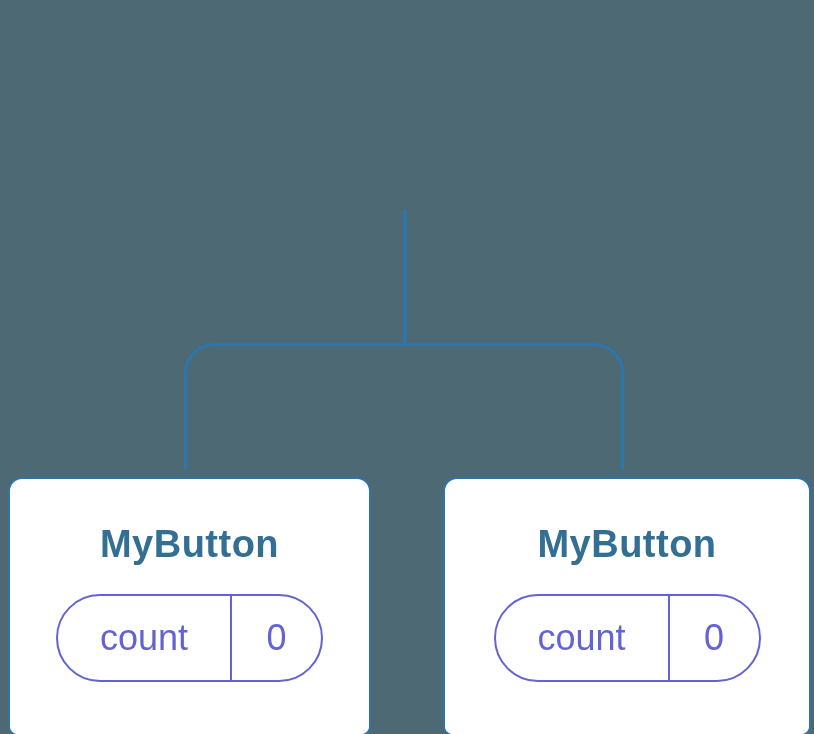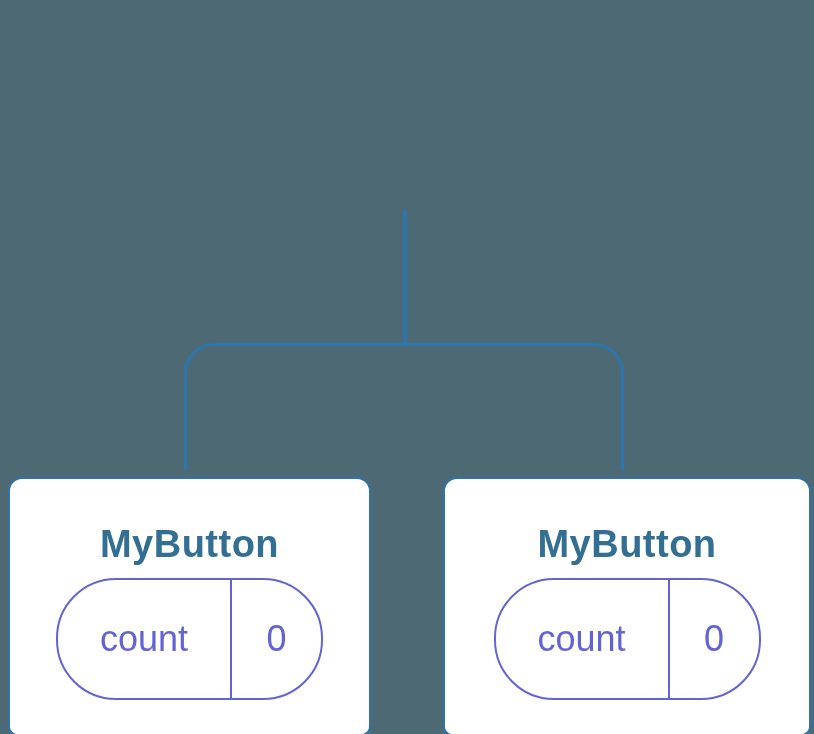--- a/index.html
+++ b/index.html
@@ -56,22 +56,22 @@
   .bracket {
     position: absolute;
     left: 184px; top: 343px;
     width: 440px; height: 127px;
     border: 3px solid var(--connector);
     border-bottom: none;
     border-radius: 30px 30px 0 0;
     box-sizing: border-box;
   }
   .pill {
-    margin-top: 12px;
-    width: 267px; height: 122px;
+    margin-top: 28px;
+    width: 267px; height: 88px;
     border: 2px solid var(--state-accent);
     border-radius: 60px;
     box-sizing: border-box;
     display: flex;
     color: var(--state-accent);
     font-size: 36px;
     background: var(--node-fill);
   }
   .pill-key {
     flex: 0 0 172px;

